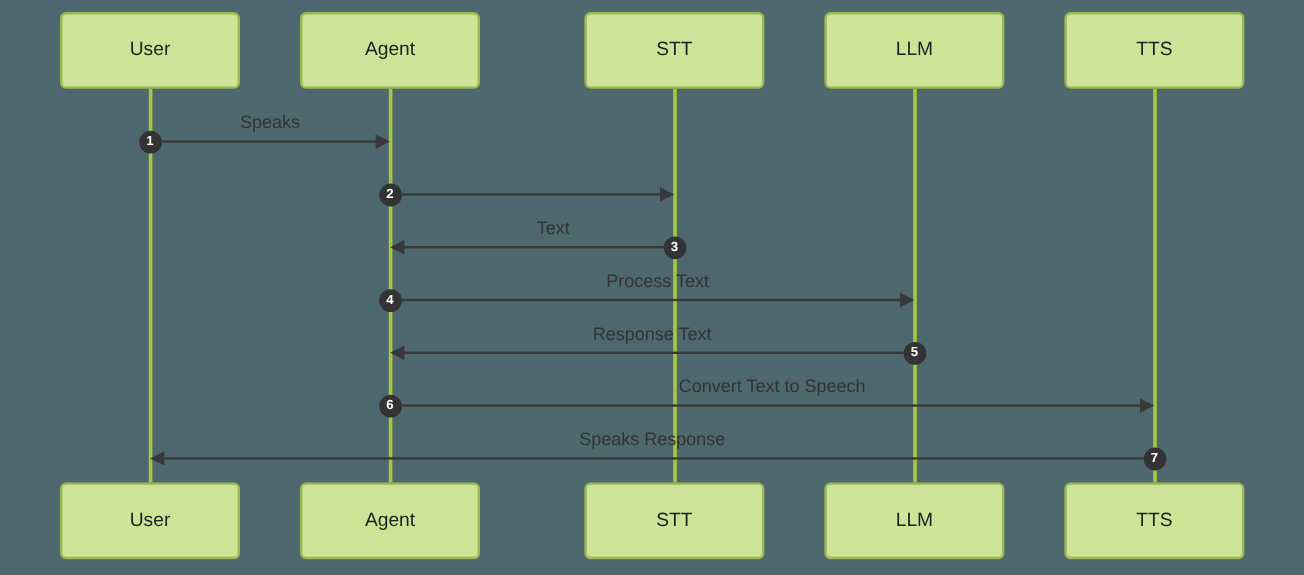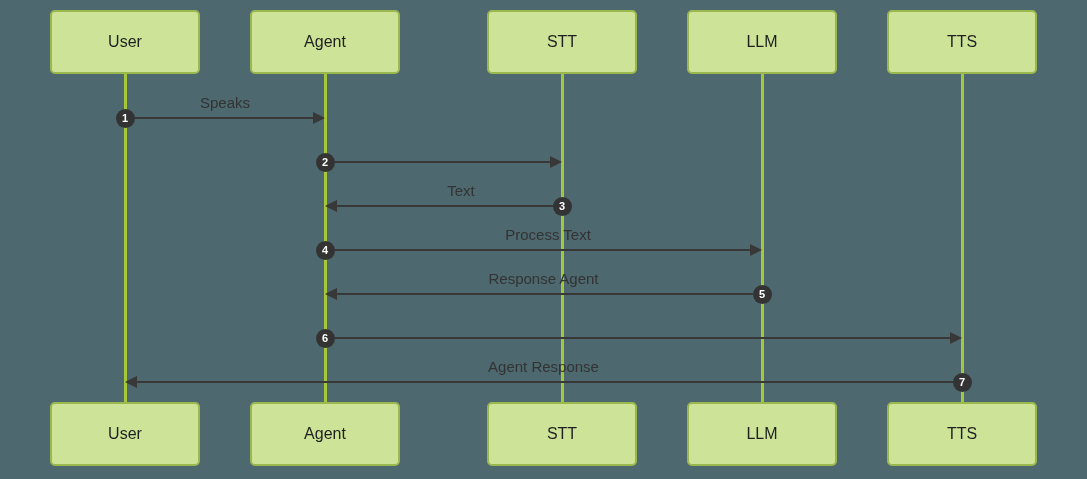--- a/index.html
+++ b/index.html
@@ -132,21 +132,22 @@
     <div class="msg-head left" style="left: 325px; top: 200px; z-index: 2;"></div>
     <div class="msg-badge" style="left: 552.5px; top: 196.5px;">3</div>
     <div class="msg-label" style="left: 461px; top: 183px; z-index: 2;">Text</div>
     <div class="msg-line" style="left: 334.5px; top: 249px; width: 416.5px; z-index: 2;"></div>
     <div class="msg-head right" style="left: 750px; top: 244px; z-index: 2;"></div>
     <div class="msg-badge" style="left: 315.5px; top: 240.5px;">4</div>
     <div class="msg-label" style="left: 548px; top: 227px; z-index: 2;">Process Text</div>
     <div class="msg-line" style="left: 336px; top: 293px; width: 416.5px; z-index: 2;"></div>
     <div class="msg-head left" style="left: 325px; top: 288px; z-index: 2;"></div>
     <div class="msg-badge" style="left: 752.5px; top: 284.5px;">5</div>
-    <div class="msg-label" style="left: 543.5px; top: 271px; z-index: 2;">Response Agent</div>
+    <div class="msg-label" style="left: 543.5px; top: 271px; z-index: 2;">Response Text</div>
     <div class="msg-line" style="left: 334.5px; top: 337px; width: 616.5px; z-index: 2;"></div>
     <div class="msg-head right" style="left: 950px; top: 332px; z-index: 2;"></div>
     <div class="msg-badge" style="left: 315.5px; top: 328.5px;">6</div>
+    <div class="msg-label" style="left: 643.5px; top: 315px; z-index: 2;">Convert Text to Speech</div>
     <div class="msg-line" style="left: 136px; top: 381px; width: 816.5px; z-index: 2;"></div>
     <div class="msg-head left" style="left: 125px; top: 376px; z-index: 2;"></div>
     <div class="msg-badge" style="left: 952.5px; top: 372.5px;">7</div>
-    <div class="msg-label" style="left: 543.5px; top: 359px; z-index: 2;">Agent Response</div>
+    <div class="msg-label" style="left: 543.5px; top: 359px; z-index: 2;">Speaks Response</div>
   </div>
 
 </body></html>

